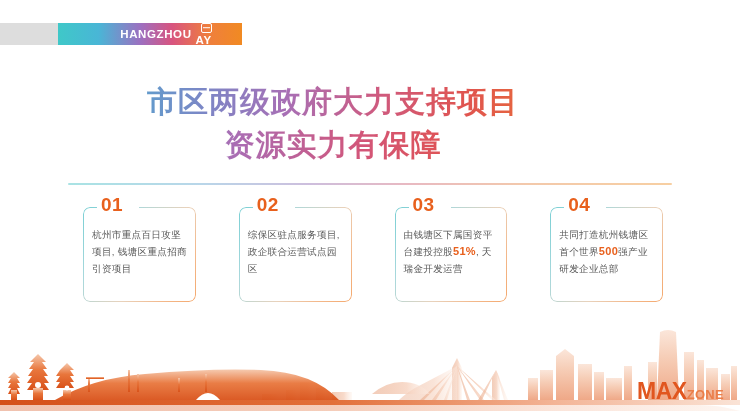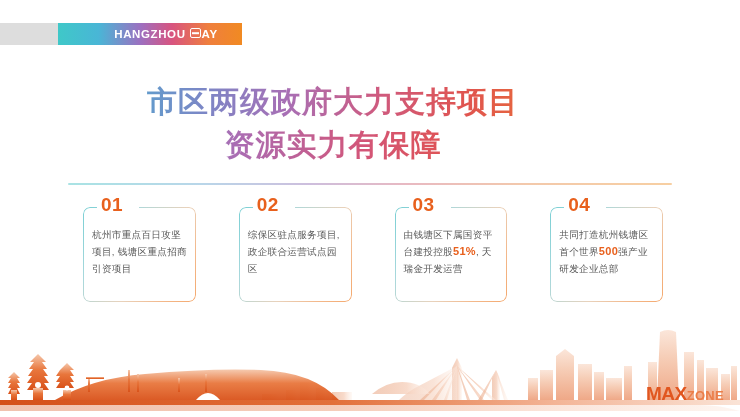--- a/index.html
+++ b/index.html
@@ -25,21 +25,21 @@
     flex:1; height:100%;
     background:linear-gradient(90deg,#3fc8c8 0%,#49b6d6 22%,#9d6fc0 45%,#d8547f 62%,#ef7f3d 82%,#f18a22 100%);
     display:flex; align-items:center; justify-content:center;padding-left:32px;
   }
   #logo-text {
     font-size:11.5px; font-weight:bold; color:#ffffff;
     letter-spacing:.6px; display:flex; align-items:center; gap:4px;
     white-space:nowrap;
   }
   .ebay-mark {
-    display:inline-flex; align-items:flex-start; gap:1px;
+    display:inline-flex; align-items:flex-end; gap:1px;flex-direction:column;
   }
   .ebay-b {
     display:inline-block; width:11px; height:10px;
     border:1.6px solid #fff; border-radius:2px; position:relative;
   }
   .ebay-b::after{
     content:""; position:absolute; left:1px; right:1px; top:50%;
     height:1.6px; background:#fff; transform:translateY(-50%);
   }
 
@@ -111,21 +111,21 @@
   
   #skyline {
     position:absolute; left:0; bottom:0; width:740px; height:95px;
   }
   #maxzone {
     position:absolute; right:16px; bottom:14px;
     display:flex; align-items:baseline;
     line-height:1;
   }
   #maxzone-max {
-    font-size:19px; font-weight:bold; color:#e1561f; letter-spacing:-.5px;margin-top:32px;
+    font-size:23px; font-weight:bold; color:#e1561f; letter-spacing:-.5px;margin-top:32px;
   }
   #maxzone-zone {
     font-size:13px; font-weight:bold; color:#eb7e49; letter-spacing:.3px;
   }
 </style>
 </head>
 <body>
 
 <div id="logo-bar">
   <div id="logo-bar-gray"></div>

